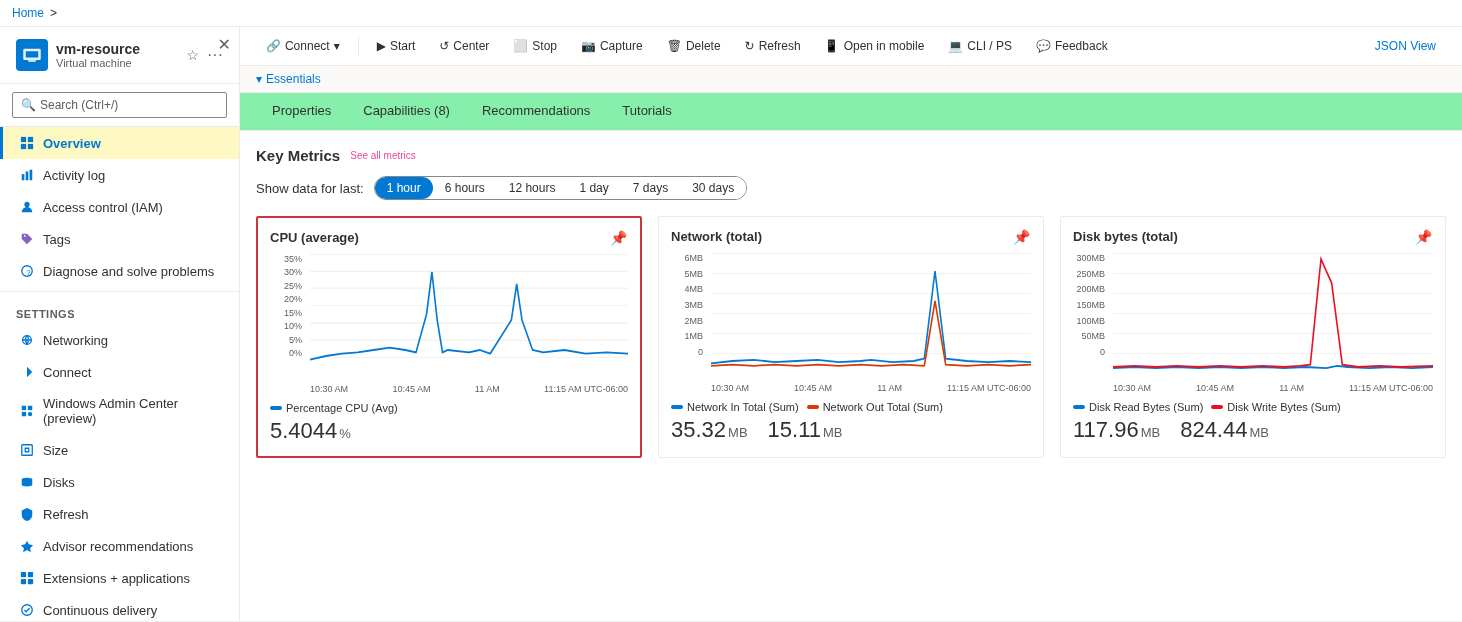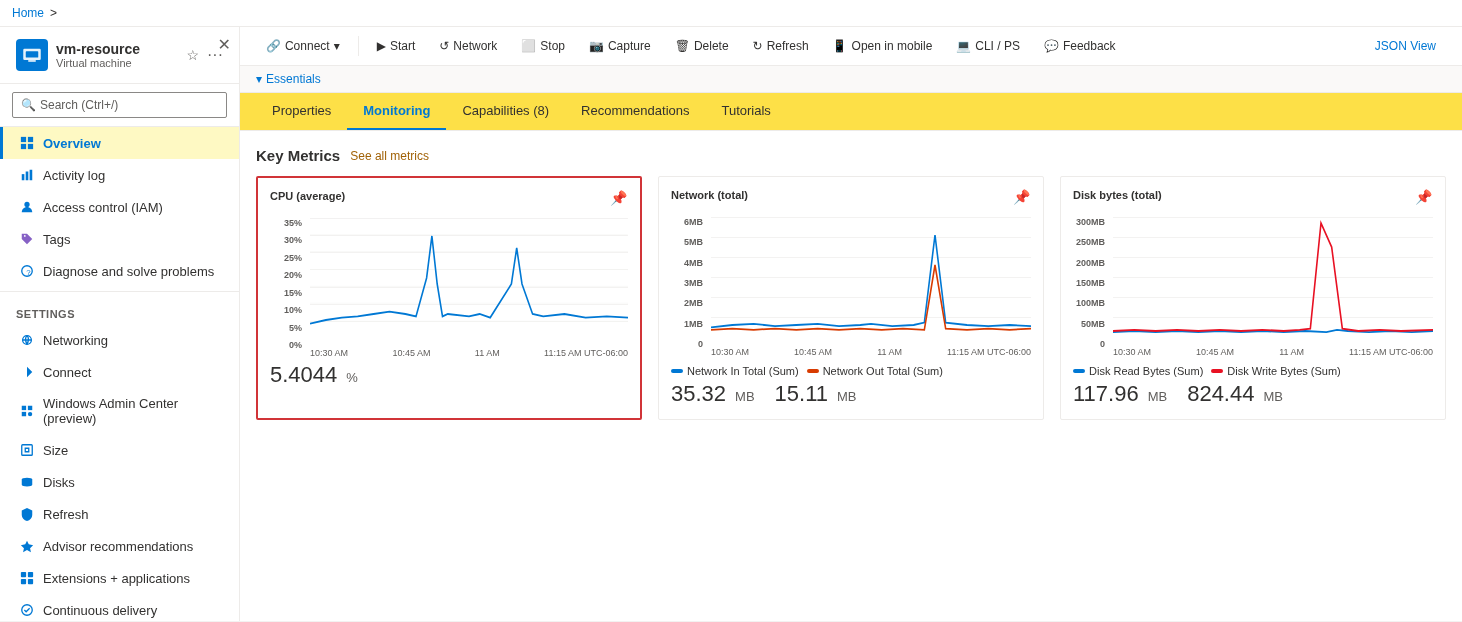--- a/index.html
+++ b/index.html
@@ -36,63 +36,63 @@
     
     .toolbar { padding: 8px 16px; border-bottom: 1px solid #edebe9; display: flex; align-items: center; gap: 4px; flex-wrap: nowrap; background: #fff; }
     .toolbar-btn { padding: 4px 10px; border: none; background: transparent; cursor: pointer; color: #323130; font-size: 12px; display: flex; align-items: center; gap: 4px; border-radius: 2px; white-space: nowrap; }
     .toolbar-divider { width: 1px; height: 20px; background: #edebe9; margin: 0 4px; }
     
     .json-view-btn { margin-left: auto; color: #0078d4; }
     
     .essentials-bar { padding: 6px 16px; border-bottom: 1px solid #edebe9; display: flex; align-items: center; gap: 6px; font-size: 12px; color: #323130; background: #faf9f8; }
     .essentials-toggle { cursor: pointer; color: #0078d4; display: flex; align-items: center; gap: 4px; }
     
-    .tabs-area { padding: 0 16px; border-bottom: 1px solid #edebe9; display: flex; gap: 0; background: #fde047; }
+    .tabs-area { padding: 0 16px; border-bottom: 1px solid #edebe9; display: flex; gap: 0; background: #86efac; }
     .tab { padding: 10px 16px; cursor: pointer; font-size: 13px; color: #323130; border-bottom: 2px solid transparent; }
     .tab.active { color: #0078d4; border-bottom-color: #0078d4; font-weight: 600; }
     
     .monitoring-content { padding: 16px; overflow-y: auto; flex: 1; background: #fff; }
     
     .key-metrics-header { display: flex; align-items: center; gap: 10px; margin-bottom: 12px; }
     .key-metrics-title { font-size: 15px; font-weight: 600; }
-    .see-metrics-link { color: #a16207; font-size: 12px; cursor: pointer; text-decoration: none; }
+    .see-metrics-link { color: #ec4899; font-size: 10px; cursor: pointer; text-decoration: none; }
     
     .time-filter { display: flex; align-items: center; gap: 10px; margin-bottom: 16px; font-size: 13px; }
     .time-pills { display: flex; border: 1px solid #8a8886; border-radius: 20px; overflow: hidden; }
     .time-pill { padding: 4px 12px; cursor: pointer; font-size: 12px; color: #323130; background: #fff; border: none; }
     .time-pill.active { background: #0078d4; color: #fff; border-radius: 20px; }
     
     .charts-grid { display: grid; grid-template-columns: 1fr 1fr 1fr; gap: 16px; }
     
     .chart-card { border: 1px solid #edebe9; border-radius: 2px; padding: 12px; background: #fff; position: relative; }
     .chart-card.highlighted { border: 2px solid #d13438; }
-    .chart-title { font-size: 11px; font-weight: 600; margin-bottom: 16px; color: #323130; }
+    .chart-title { font-size: 13px; font-weight: 600; margin-bottom: 9px; color: #323130; }
     .pin-icon { position: absolute; right: 12px; top: 12px; cursor: pointer; color: #605e5c; font-size: 14px; }
     
     .chart-area { height: 140px; position: relative; overflow: hidden; }
     
-    .chart-axis-labels { display: flex; flex-direction: column; justify-content: space-between; position: absolute; left: 0; top: 0; bottom: 8px; width: 35px; font-size: 9px; color: #605e5c; text-align: right; padding-right: 3px; font-weight: bold; }
+    .chart-axis-labels { display: flex; flex-direction: column; justify-content: space-between; position: absolute; left: 0; top: 0; bottom: 36px; width: 35px; font-size: 9px; color: #605e5c; text-align: right; padding-right: 3px; }
     
     .chart-plot { position: absolute; left: 40px; right: 0; top: 0; bottom: 20px; }
     .chart-plot svg { width: 100%; height: 100%; }
     
     .chart-x-labels { position: absolute; left: 40px; right: 0; bottom: 0; display: flex; justify-content: space-between; font-size: 9px; color: #605e5c; }
     
     .chart-grid-lines { position: absolute; left: 40px; right: 0; top: 0; bottom: 20px; }
     .grid-line { position: absolute; left: 0; right: 0; border-top: 1px solid #f3f2f1; }
     
     .chart-legend { display: flex; align-items: center; gap: 8px; margin-top: 8px; margin-bottom: 4px; flex-wrap: wrap; }
     .legend-item { display: flex; align-items: center; gap: 4px; font-size: 11px; color: #323130; }
     .legend-dot { width: 12px; height: 4px; border-radius: 2px; }
     .legend-dot.blue { background: #0078d4; }
     .legend-dot.orange { background: #d83b01; }
     .legend-dot.blue-read { background: #0078d4; }
     .legend-dot.red-write { background: #e81123; }
     
-    .metric-value { font-size: 22px; font-weight: 300; color: #323130; display: flex; align-items: baseline; gap: 9px; }
+    .metric-value { font-size: 22px; font-weight: 300; color: #323130; display: flex; align-items: baseline; gap: 2px; }
     .metric-unit { font-size: 13px; color: #605e5c; }
     
     .metric-values-row { display: flex; gap: 20px; margin-top: 4px; }
     
     
     .sidebar-nav::-webkit-scrollbar { width: 6px; }
     .sidebar-nav::-webkit-scrollbar-track { background: transparent; }
     .sidebar-nav::-webkit-scrollbar-thumb { background: #c8c6c4; border-radius: 3px; }
   </style>
 </head>
@@ -276,21 +276,21 @@
         <span>Connect</span>
         <span>▾</span>
       </button>
       <div class="toolbar-divider"></div>
       <button class="toolbar-btn">
         <span>▶</span>
         <span>Start</span>
       </button>
       <button class="toolbar-btn">
         <span>↺</span>
-        <span>Network</span>
+        <span>Center</span>
       </button>
       <button class="toolbar-btn">
         <span>⬜</span>
         <span>Stop</span>
       </button>
       <button class="toolbar-btn">
         <span>📷</span>
         <span>Capture</span>
       </button>
       <button class="toolbar-btn">
@@ -320,33 +320,43 @@
 
     <div class="essentials-bar">
       <div class="essentials-toggle">
         <span>▾</span>
         <span>Essentials</span>
       </div>
     </div>
 
     <div class="tabs-area">
       <div class="tab">Properties</div>
-      <div class="tab active">Monitoring</div>
       <div class="tab">Capabilities (8)</div>
       <div class="tab">Recommendations</div>
       <div class="tab">Tutorials</div>
     </div>
 
     <div class="monitoring-content">
 
       <div class="key-metrics-header">
         <span class="key-metrics-title">Key Metrics</span>
         <a class="see-metrics-link" href="#">See all metrics</a>
       </div>
 
+      <div class="time-filter">
+        <span>Show data for last:</span>
+        <div class="time-pills">
+          <button class="time-pill active">1 hour</button>
+          <button class="time-pill">6 hours</button>
+          <button class="time-pill">12 hours</button>
+          <button class="time-pill">1 day</button>
+          <button class="time-pill">7 days</button>
+          <button class="time-pill">30 days</button>
+        </div>
+      </div>
 
       <div class="charts-grid">
 
         <div class="chart-card highlighted">
           <div class="chart-title">CPU (average)</div>
           <span class="pin-icon">📌</span>
           <div class="chart-area">
             <div class="chart-axis-labels">
               <span>35%</span>
               <span>30%</span>
@@ -384,20 +394,26 @@
                           210,80 220,82 240,80 260,83 280,82 300,83"></polyline>
               </svg>
             </div>
             <div class="chart-x-labels">
               <span>10:30 AM</span>
               <span>10:45 AM</span>
               <span>11 AM</span>
               <span>11:15 AM UTC-06:00</span>
             </div>
           </div>
+          <div class="chart-legend">
+            <div class="legend-item">
+              <div class="legend-dot blue"></div>
+              <span>Percentage CPU (Avg)</span>
+            </div>
+          </div>
           <div class="metric-values-row">
             <div class="metric-value">
               <span>5.4044</span>
               <span class="metric-unit">%</span>
             </div>
           </div>
         </div>
 
         <div class="chart-card">
           <div class="chart-title">Network (total)</div>

